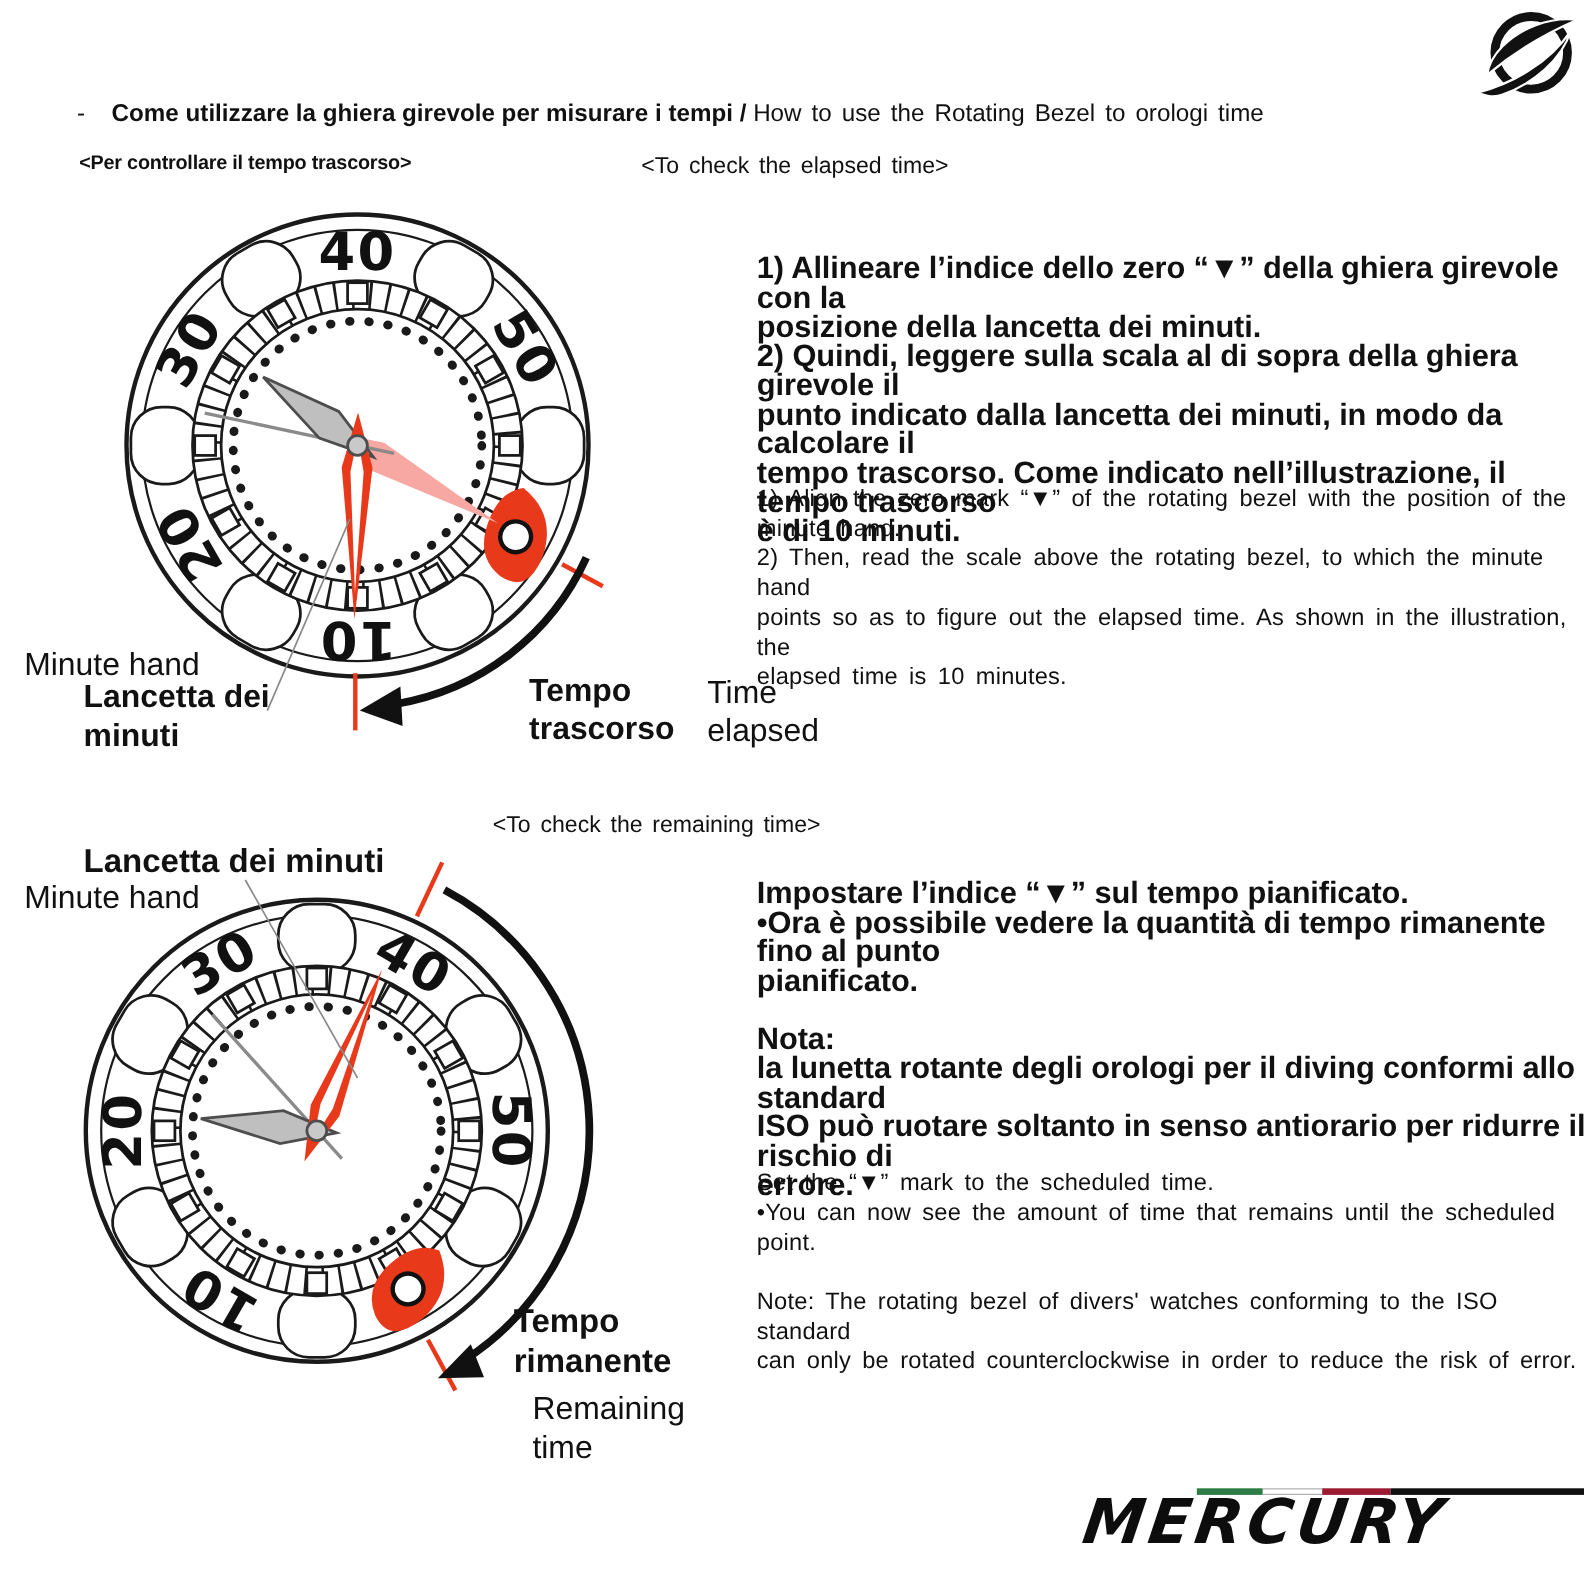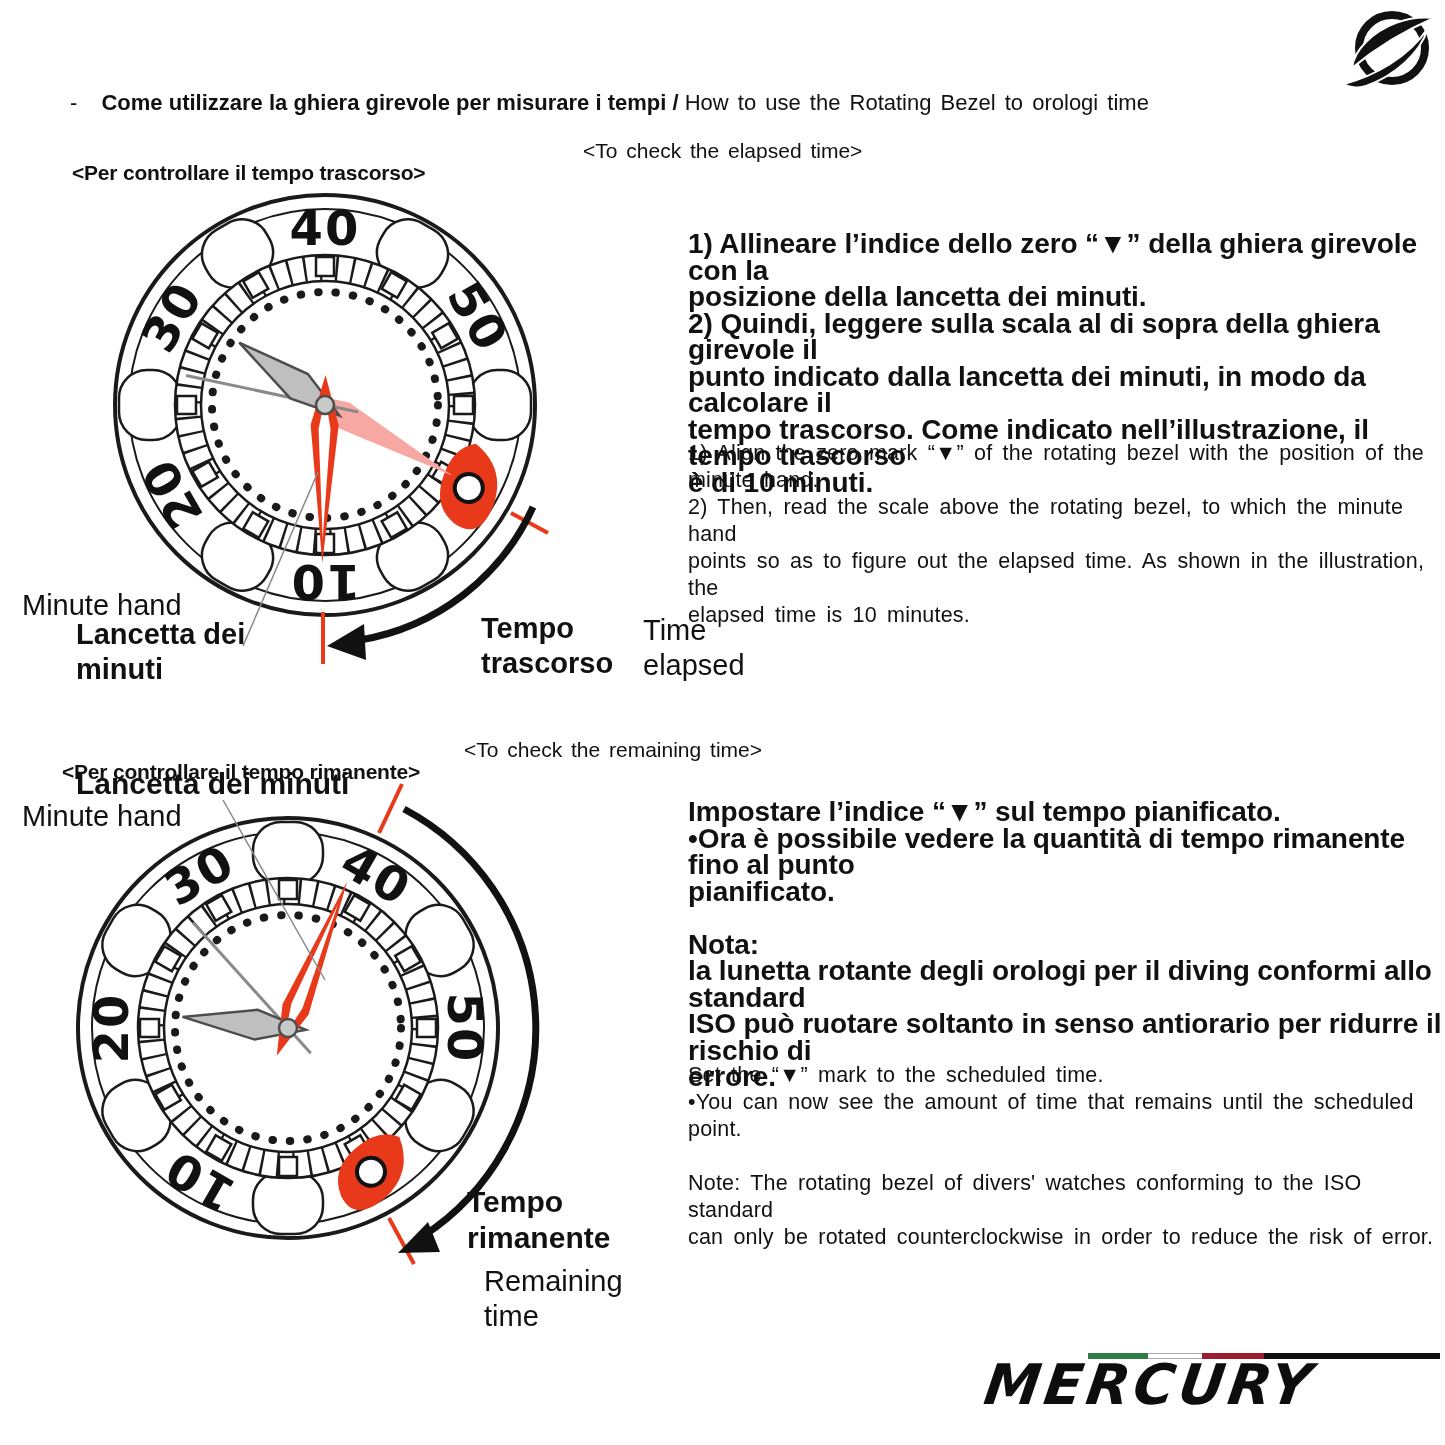--- a/index.html
+++ b/index.html
@@ -3,21 +3,21 @@
 <meta charset="utf-8">
 <style>
   html,body{margin:0;padding:0;background:#fff;}
   .page{position:relative;width:1445px;height:1445px;background:#fff;overflow:hidden;
         font-family:"Liberation Sans",sans-serif;color:#111;}
   .abs{position:absolute;z-index:2;}
   .b{font-weight:bold;}
   .pre{white-space:pre-line;}
   .title{font-size:22px;line-height:26px;}
   .title .en{font-weight:normal;word-spacing:3px;}
-  .h-it{font-size:21px;font-weight:bold;letter-spacing:-0.2px;margin-top:23px;}
+  .h-it{font-size:18px;font-weight:bold;letter-spacing:-0.2px;}
   .h-en{font-size:21px;word-spacing:3px;}
   .body-it{font-size:28px;line-height:26.5px;font-weight:bold;letter-spacing:-0.1px;}
   .body-en{font-size:21.5px;line-height:27px;word-spacing:4px;letter-spacing:0.2px;margin-top:40px;}
   .lbl-big{font-size:29px;line-height:35px;}
   .lbl-big-b{font-size:29px;line-height:35px;font-weight:bold;}
   .art{position:absolute;left:0;top:0;z-index:1;}
   .bn{text-anchor:middle;fill:#111;font-family:"DejaVu Sans",sans-serif;
       font-weight:800;font-size:48px;letter-spacing:2px;}
   .wordmark{font-family:"DejaVu Sans",sans-serif;font-weight:800;font-style:italic;
             font-size:56px;letter-spacing:4px;transform:skewX(-8deg);color:#0d0d0d;}
@@ -195,22 +195,21 @@
 elapsed time is 10 minutes.</div>
 
   <div class="abs lbl-big" style="left:22px;top:588px;">Minute hand</div>
   <div class="abs lbl-big-b pre" style="left:76px;top:617px;">Lancetta dei
 minuti</div>
   <div class="abs lbl-big-b pre" style="left:481px;top:611px;">Tempo
 trascorso</div>
   <div class="abs lbl-big pre" style="left:643px;top:613px;">Time
 elapsed</div>
 
-  <div class="abs h-it" style="left:62px;top:737px;">&lt;Per controllare il tempo rimanente&gt;</div>
-  <div class="abs h-en" style="left:464px;top:738px;">&lt;To check the remaining time&gt;</div>
+  <div class="abs h-en" style="left:448px;top:738px;">&lt;To check the remaining time&gt;</div>
 
   <div class="abs lbl-big-b" style="left:76px;top:766px;font-size:30px;">Lancetta dei minuti</div>
   <div class="abs lbl-big" style="left:22px;top:799px;">Minute hand</div>
 
   <div class="abs body-it pre" style="left:688px;top:799px;">Impostare l’indice “▼” sul tempo pianificato.
 •Ora è possibile vedere la quantità di tempo rimanente fino al punto
 pianificato.
 
 Nota:
 la lunetta rotante degli orologi per il diving conformi allo standard

